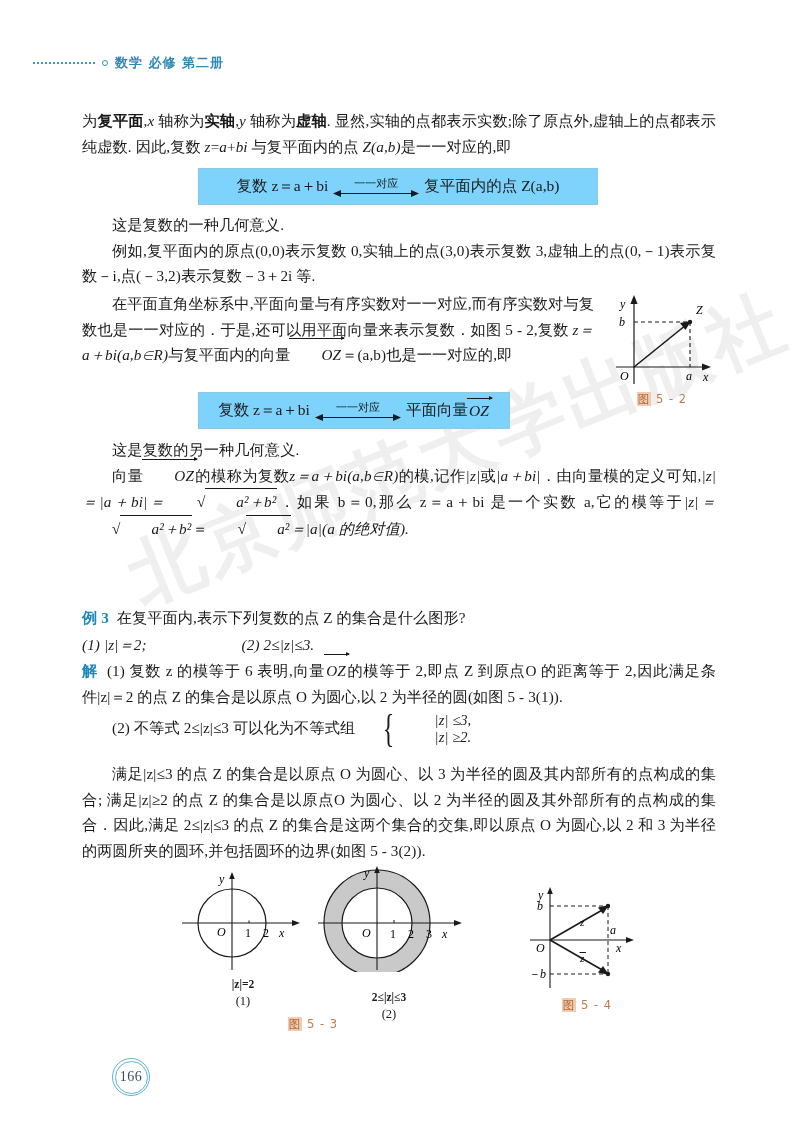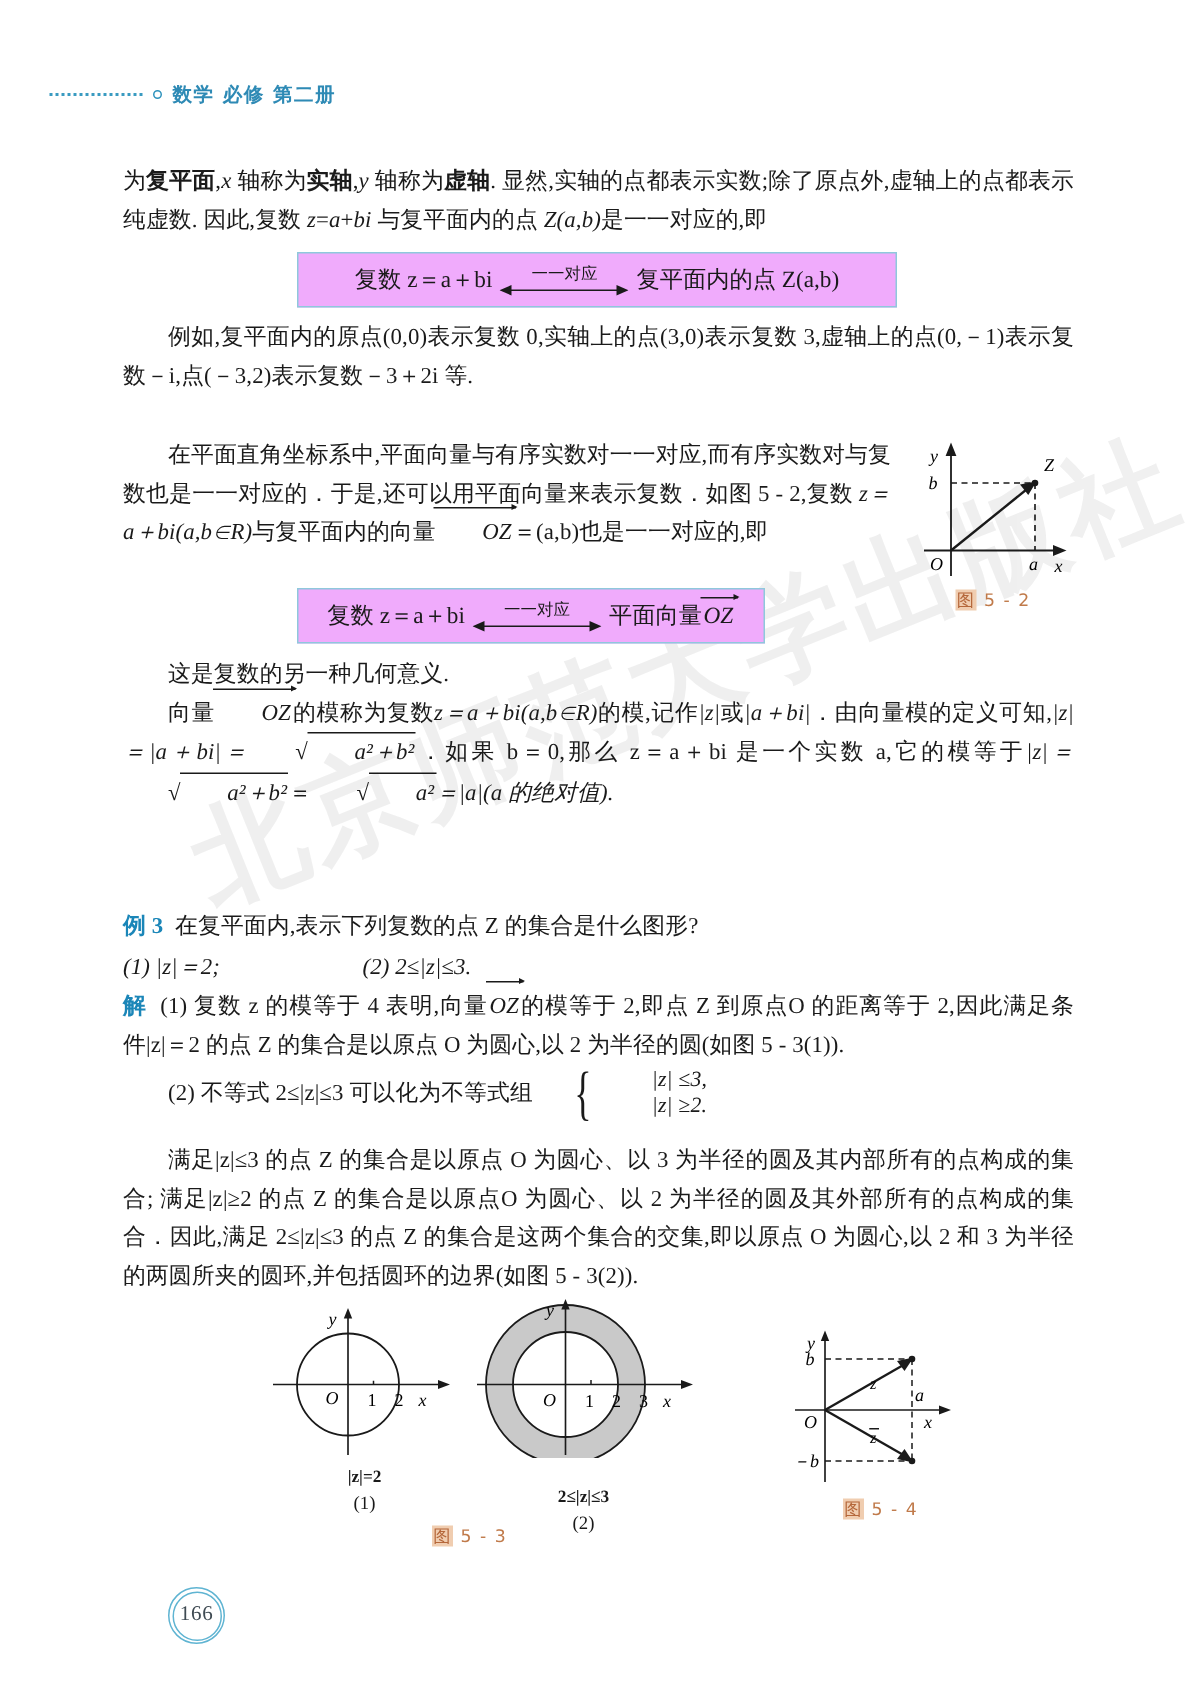--- a/index.html
+++ b/index.html
@@ -116,21 +116,21 @@
     border-top: 1px solid #1a1a1a;
     padding: 0 1px 0 1px;
     display: inline-block;
     font-style: italic;
   }
 
   
   .fbox {
     position: absolute;
     border: 1.2px solid #8fc8dc;
-    background: #f0abfc;
+    background: #7dd3fc;
     box-sizing: border-box;
     display: flex;
     align-items: center;
     justify-content: center;
     z-index: 2;
   }
   .fbox .inner {
     display: flex;
     align-items: center;
     font-size: 15.5px;
@@ -272,20 +272,21 @@
           <polygon points="0,4.5 8,1 8,8" fill="#1a1a1a"></polygon>
           <polygon points="86,4.5 78,1 78,8" fill="#1a1a1a"></polygon>
         </svg>
       </span>
     </span>
     <span>复平面内的点 Z(a,b)</span>
   </div>
 </div>
 
 <div class="col" style="top:212px;">
+  <p class="tx ind">这是复数的一种几何意义.</p>
   <p class="tx ind">例如,复平面内的原点(0,0)表示复数 0,实轴上的点(3,0)表示复数 3,虚轴上的点(0,－1)表示复数－i,点(－3,2)表示复数－3＋2i 等.</p>
 </div>
 
 <div class="col" style="top:291px; width:512px;">
   <p class="tx ind">
     <span>在平面直角坐标系中,平面向量与有序实数对一一对应,而有序实数对与复数也是一一对应的．于是,还可以用平面向量来表示复数．如图 5 - 2,复数 </span><span class="mi">z＝a＋bi(a,b∈R)</span><span>与复平面内的向量</span><span class="vec">OZ</span><span>＝(a,b)也是一一对应的,即</span>
   </p>
 </div>
 
 <div class="fig" style="left:608px; top:292px; width:108px;">
@@ -342,21 +343,21 @@
 </div>
 
 <div class="col" style="top:605px;">
   <p class="tx">
     <span class="blue">例 3</span>&nbsp;&nbsp;<span>在复平面内,表示下列复数的点 Z 的集合是什么图形?</span>
   </p>
   <p class="tx" style="margin-top:1px;">
     <span class="mi">(1)  |z|＝2;</span><span style="display:inline-block; width:95px;"></span><span class="mi">(2)  2≤|z|≤3.</span>
   </p>
   <p class="tx" style="margin-top:1px;">
-    <span class="blue">解</span>&nbsp;&nbsp;<span>(1) 复数 z 的模等于 4 表明,向量</span><span class="vec">OZ</span><span>的模等于 2,即点 Z 到原点O 的距离等于 2,因此满足条件|z|＝2 的点 Z 的集合是以原点 O 为圆心,以 2 为半径的圆(如图 5 - 3(1)).</span>
+    <span class="blue">解</span>&nbsp;&nbsp;<span>(1) 复数 z 的模等于 6 表明,向量</span><span class="vec">OZ</span><span>的模等于 2,即点 Z 到原点O 的距离等于 2,因此满足条件|z|＝2 的点 Z 的集合是以原点 O 为圆心,以 2 为半径的圆(如图 5 - 3(1)).</span>
   </p>
   <p class="tx ind" style="margin-top:4px;">
     <span>(2) 不等式 2≤|z|≤3 可以化为不等式组</span><span class="sys">
         <span class="brace">{</span>
         <span class="rows">
           <span class="mi">|z| ≤3,</span>
           <span class="mi">|z| ≥2.</span>
         </span>
       </span>
   </p>

